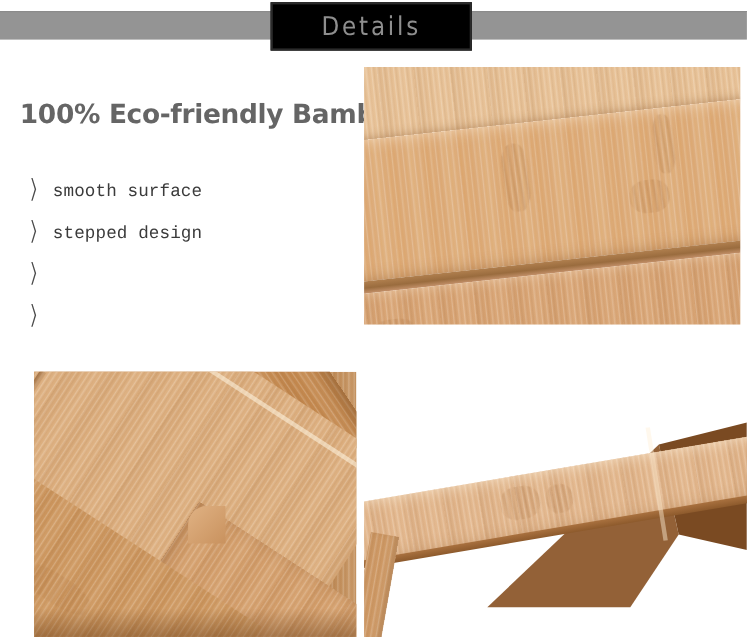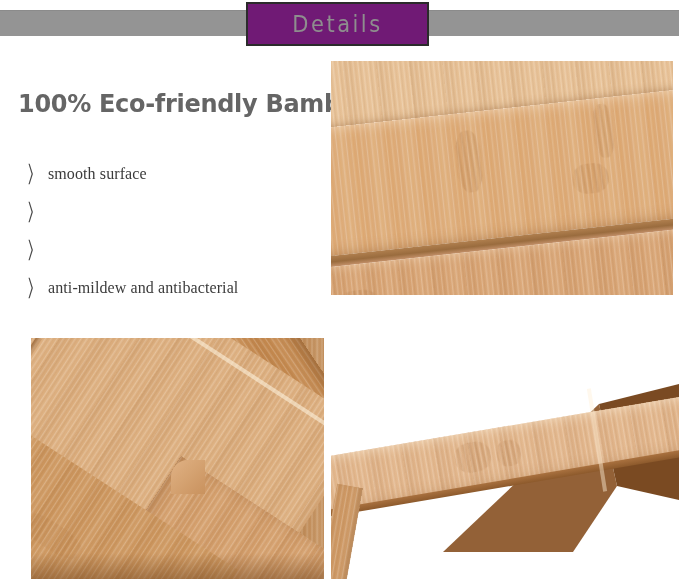--- a/index.html
+++ b/index.html
@@ -31,21 +31,21 @@
     background: #949494;
     border-top: 1px solid #8b8b8b;
   }
   .banner-box {
     position: absolute;
     left: 246px;
     top: 2px;
     width: 183px;
     height: 44px;
     box-sizing: border-box;
-    background: #701a75;
+    background: #000000;
     border: 2px solid #2b2b2b;
     display: flex;
     align-items: center;
     justify-content: center;
   }
   .banner-title {
     font-family: "DejaVu Sans", sans-serif;
     font-size: 21px;
     font-weight: 400;
     color: #8e8e8e;
@@ -85,21 +85,21 @@
     flex: 0 0 20px;
     font-family: "DejaVu Sans", sans-serif;
     font-size: 19px;
     color: #4a4a4a;
     font-weight: 300;
     line-height: 1;
     transform: scaleY(1.25) scaleX(0.85);
     transform-origin: left center;
   }
   .feature-label {
-    font-family: Liberation Serif, serif;
+    font-family: Liberation Mono, monospace;
     font-size: 16px;
     color: #3b3b3b;
     letter-spacing: 0.1px;
     white-space: nowrap;
   }
 
   
   .photo {
     position: absolute;
     overflow: hidden;
@@ -188,27 +188,27 @@
 
 <div class="headline">100% Eco-friendly Bamboo</div>
 
 <ul class="feature-list">
   <li class="feature-item">
     <span class="feature-chevron">〉</span>
     <span class="feature-label">smooth surface</span>
   </li>
   <li class="feature-item">
     <span class="feature-chevron">〉</span>
+    <span class="feature-label">stepped design</span>
   </li>
   <li class="feature-item">
     <span class="feature-chevron">〉</span>
   </li>
   <li class="feature-item">
     <span class="feature-chevron">〉</span>
-    <span class="feature-label">anti-mildew and antibacterial</span>
   </li>
 </ul>
 
 <div class="photo" id="photo-grain">
   <div class="plate">
 
     <div class="grain-band fibre shape" style="top:0px; height:86px;
                 background-color:#e7c196;
                 box-shadow: inset 0 -6px 10px -6px rgba(120,70,30,0.45);"></div>
 

